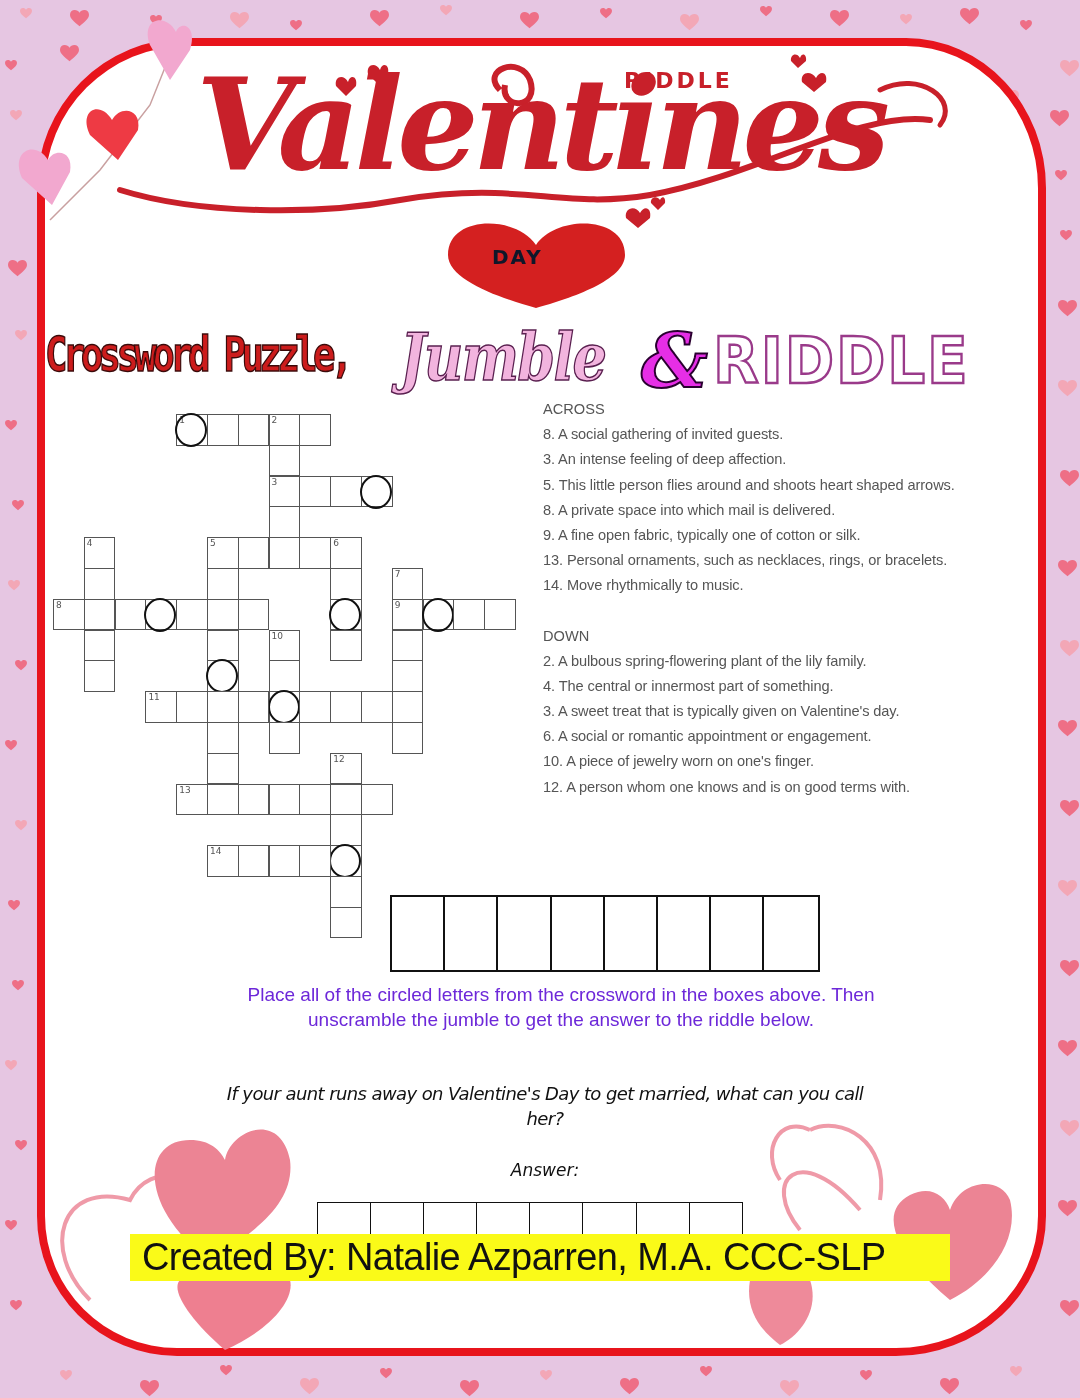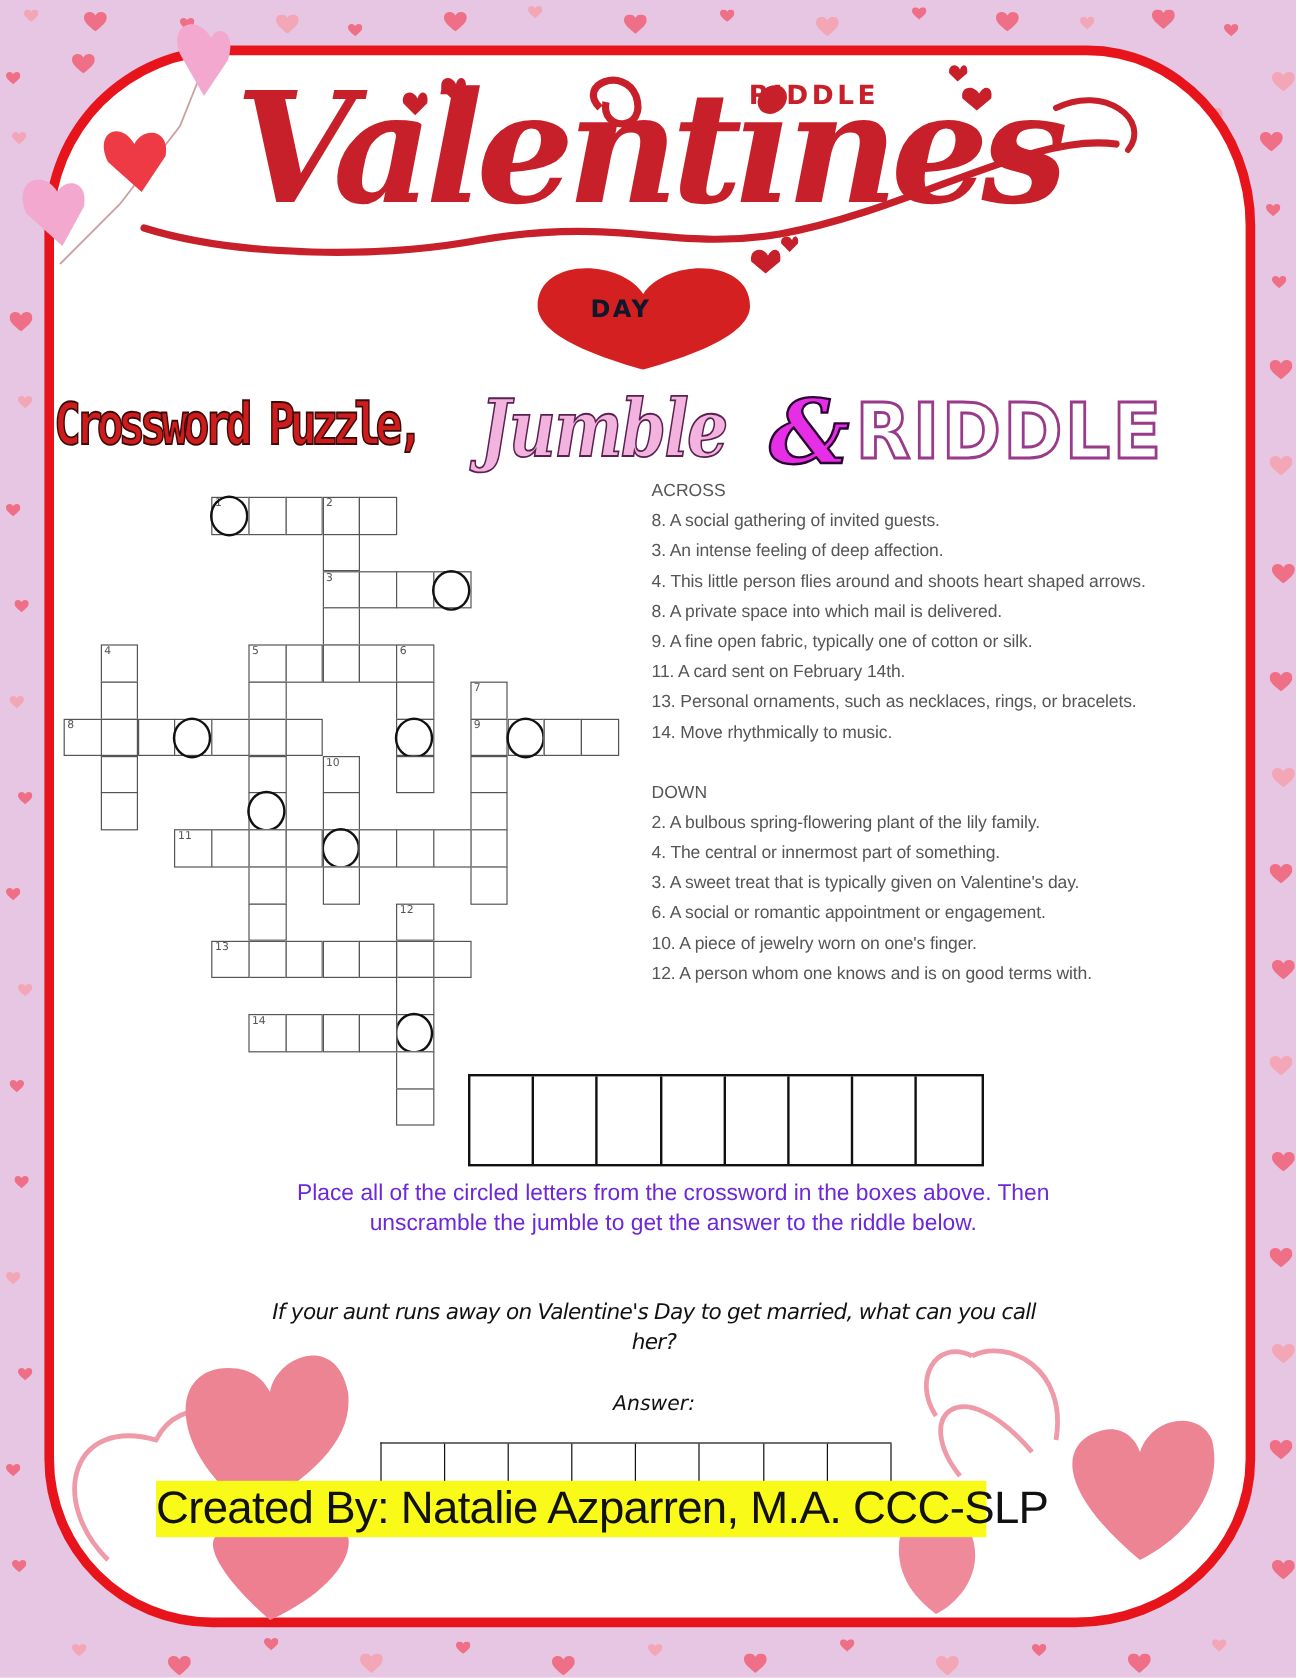--- a/index.html
+++ b/index.html
@@ -49,21 +49,21 @@
   .jbox { width: 53.2px; height: 73px; border-right: 2px solid #111; }
   .jbox:last-child { border-right: none; }
 
   .instructions { position: absolute; left: 236px; top: 982px; width: 650px; text-align: center; font: 19px "Liberation Sans", sans-serif; color: #6d28d9; line-height: 25px; }
   .riddle { position: absolute; left: 210px; top: 1081px; width: 670px; text-align: center; font: 18px "DejaVu Sans", sans-serif; color: #111; line-height: 25px; letter-spacing: -0.6px; font-style: italic; }
   .answer-label { position: absolute; left: 490px; top: 1160px; width: 110px; text-align: center; font: italic 17px "DejaVu Sans", sans-serif; color: #111; }
 
   .answer-boxes { position: absolute; left: 317px; top: 1202px; display: flex; border-top: 1.5px solid #111; border-left: 1.5px solid #111; height: 40px; }
   .abox { width: 53.1px; height: 40px; border-right: 1.5px solid #111; }
 
-  .credit { position: absolute; left: 130px; top: 1234px; width: 692px; height: 47px; background: #fafa18; font: 38px "Liberation Sans", sans-serif; color: #111; line-height: 47px; white-space: nowrap; letter-spacing: -0.6px; padding-left: 0; }
+  .credit { position: absolute; left: 130px; top: 1234px; width: 820px; height: 47px; background: #fafa18; font: 38px "Liberation Sans", sans-serif; color: #111; line-height: 47px; white-space: nowrap; letter-spacing: -0.6px; padding-left: 12px; }
 
   .deco { position: absolute; }
 </style>
 </head>
 <body>
 
 <div id="bg-hearts">
     <span class="bg-heart" style="left: 20px; top: 8px; width: 12px; height: 10.8px;">
       <svg viewBox="0 0 20 18">
         <path d="M10 17 C4 12,0 9,0 5 C0 2,2 0,5 0 C7 0,9 1,10 3 C11 1,13 0,15 0 C18 0,20 2,20 5 C20 9,16 12,10 17Z" fill="#f3a7b6"></path>
@@ -529,24 +529,23 @@
     </div>
     <div class="cell" style="left: 184.8px; top: 431.2px;"></div>
     <div class="cell" style="left: 215.6px; top: 431.2px;"></div>
     <div class="cell" style="left: 246.4px; top: 431.2px;"></div>
   </div>
 
 <div class="clues">
   <div class="clue-head">ACROSS</div>
   <div class="clue">8. A social gathering of invited guests.</div>
   <div class="clue">3. An intense feeling of deep affection.</div>
-  <div class="clue">4. This little person flies around and shoots heart shaped arrows.</div>
+  <div class="clue">5. This little person flies around and shoots heart shaped arrows.</div>
   <div class="clue">8. A private space into which mail is delivered.</div>
   <div class="clue">9. A fine open fabric, typically one of cotton or silk.</div>
-  <div class="clue">11. A card sent on February 14th.</div>
   <div class="clue">13. Personal ornaments, such as necklaces, rings, or bracelets.</div>
   <div class="clue">14. Move rhythmically to music.</div>
   <div class="clue-gap"></div>
   <div class="clue-head">DOWN</div>
   <div class="clue">2. A bulbous spring-flowering plant of the lily family.</div>
   <div class="clue">4. The central or innermost part of something.</div>
   <div class="clue">3. A sweet treat that is typically given on Valentine's day.</div>
   <div class="clue">6. A social or romantic appointment or engagement.</div>
   <div class="clue">10. A piece of jewelry worn on one's finger.</div>
   <div class="clue">12. A person whom one knows and is on good terms with.</div>

